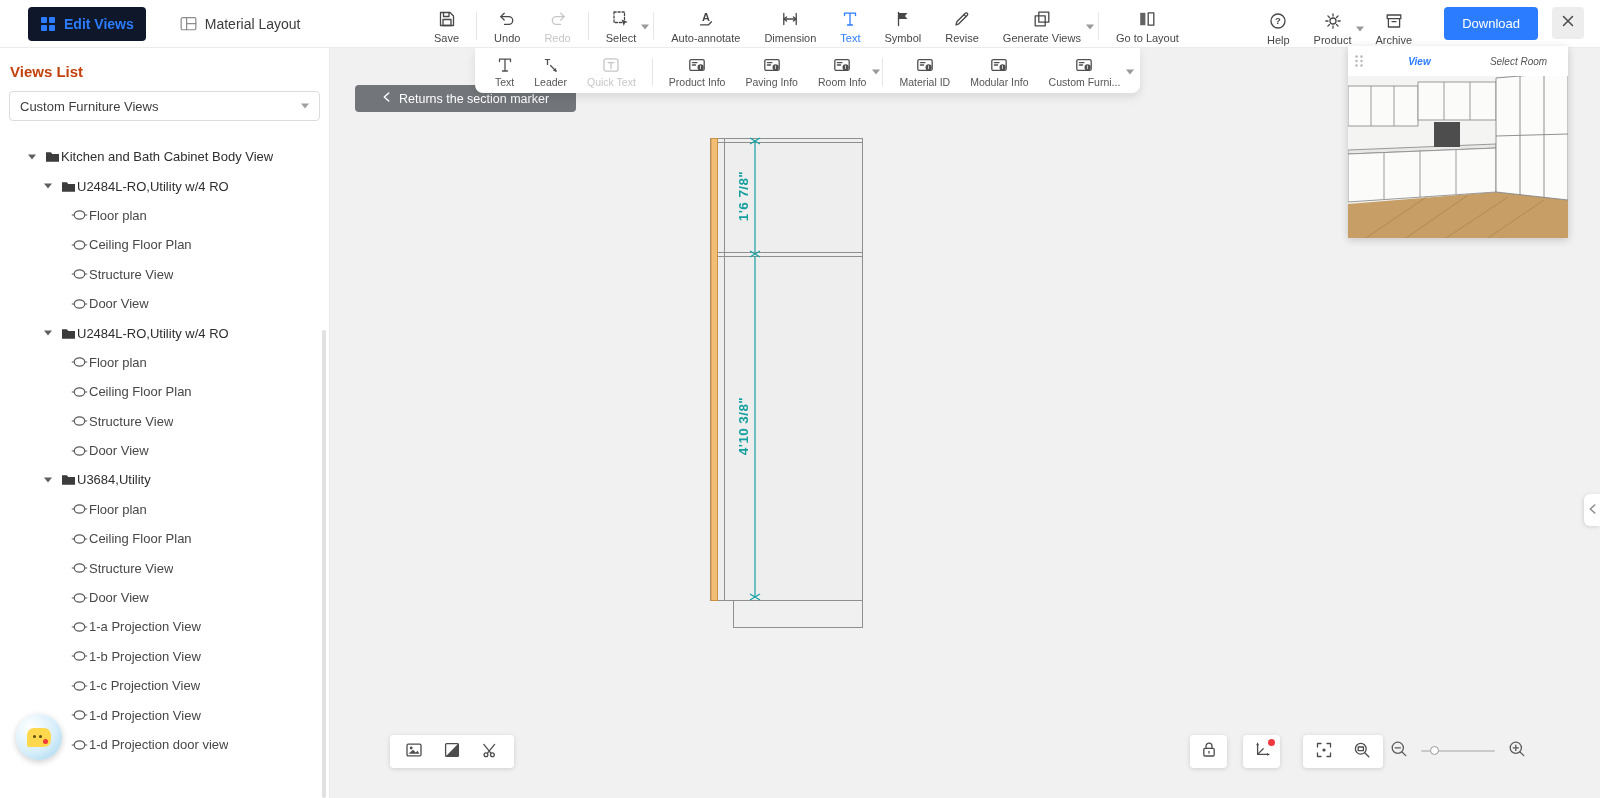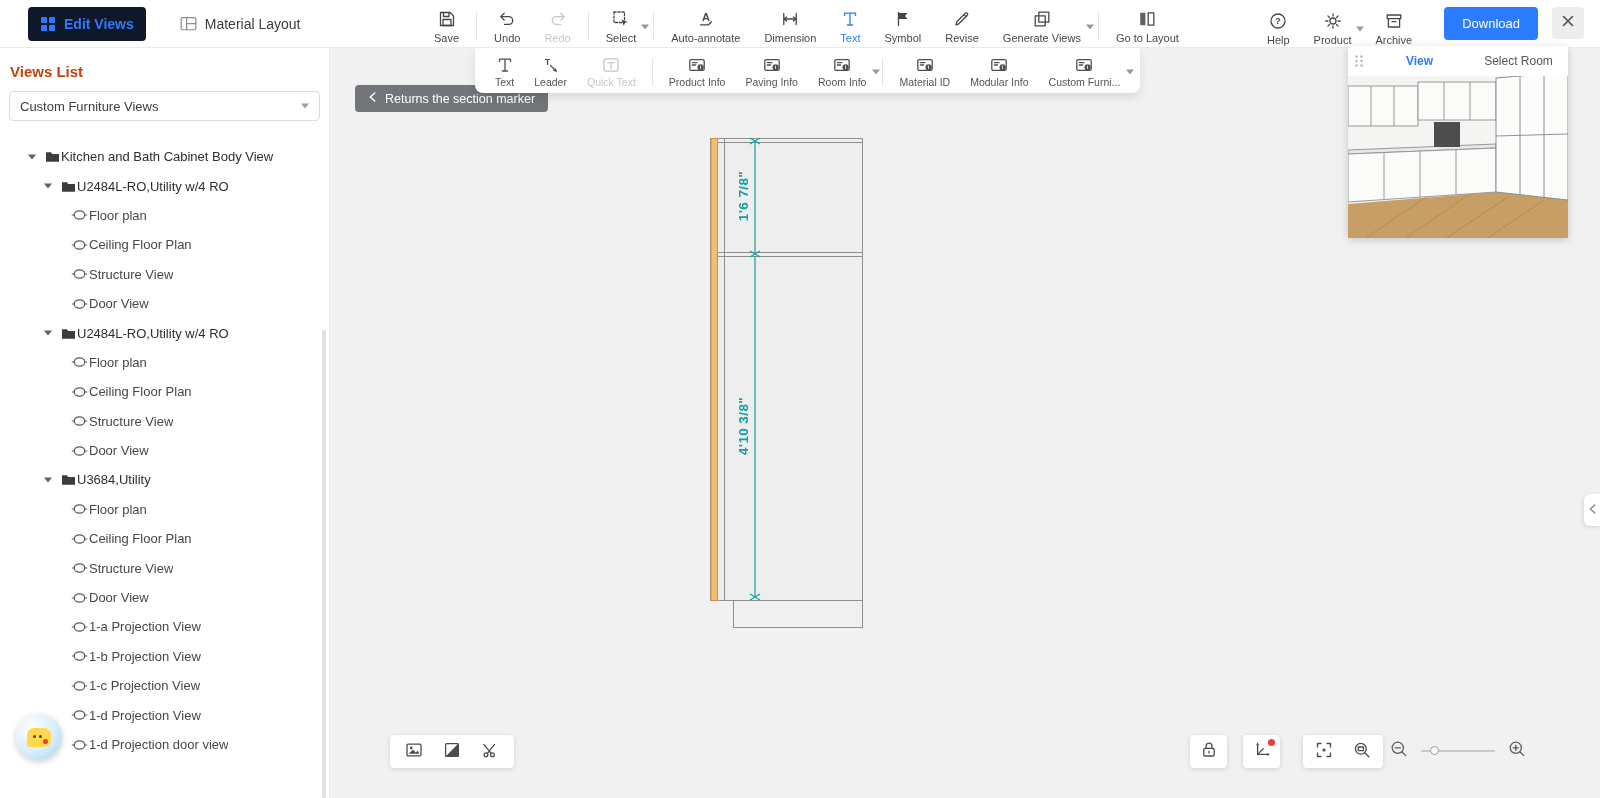--- a/index.html
+++ b/index.html
@@ -48,42 +48,42 @@
   .trow.folder .nicon{color:#3c3c3c;}
   .nlabel{white-space:nowrap;overflow:hidden;text-overflow:ellipsis;}
   .trow.sel{z-index:6;}
   .trow.sel .row-inner{background:#2b7cff;color:#fff;}
   .trow.sel .nicon{color:#fff;}
   .red-frame{position:absolute;left:48px;right:2px;top:-4px;bottom:-4px;border:3px solid #e8252b;border-radius:6px;pointer-events:none;}
   .sb-scroll{position:absolute;right:3px;top:282px;width:4px;height:468px;background:#e1e1e1;border-radius:2px;}
 
   
   .canvas{position:absolute;left:330px;top:48px;right:0;bottom:0;background:#f1f1f2;}
-  .section-pill{position:absolute;left:25px;top:37px;height:27px;background:rgba(96,100,105,.88);color:#fff;border-radius:4px;display:inline-flex;align-items:center;gap:8px;padding:0 13px;font-size:12.5px;cursor:pointer;z-index:5;}
+  .section-pill{position:absolute;left:25px;top:37px;height:27px;background:rgba(96,100,105,.88);color:#fff;border-radius:4px;display:inline-flex;align-items:center;gap:8px;padding:0 27px;font-size:12.5px;cursor:pointer;z-index:5;}
   .drawing{position:absolute;left:370px;top:85px;}
   .dim{fill:#149f9f;font-size:13.5px;font-weight:bold;letter-spacing:.4px;}
 
   .card{background:#fff;border-radius:4px;box-shadow:0 1px 5px rgba(0,0,0,.14);}
   .bl-card{position:absolute;left:60px;bottom:30px;height:33px;display:flex;align-items:center;padding:0 5px;}
   .cbtn{width:38px;height:33px;display:flex;align-items:center;justify-content:center;color:#4c4c4c;cursor:pointer;}
   .fbtn{position:absolute;bottom:30px;width:37px;height:33px;display:flex;align-items:center;justify-content:center;color:#4c4c4c;cursor:pointer;}
   .lock-card{left:860px;}
   .axis-card{left:913px;}
   .red-dot{position:absolute;top:4px;right:5px;width:7px;height:7px;border-radius:50%;background:#f0393f;}
   .vt-card{position:absolute;left:973px;bottom:30px;height:33px;display:flex;align-items:center;padding:0 2px;}
   .zoomctl{position:absolute;left:1060px;bottom:36px;display:flex;align-items:center;gap:13px;color:#5a5a5a;}
   .zbtn{display:flex;cursor:pointer;color:#5a5a5a;}
   .track{width:74px;height:2px;background:#c9c9c9;position:relative;border-radius:1px;cursor:pointer;}
   .handle{position:absolute;left:9px;top:-4px;width:9px;height:9px;border-radius:50%;background:#fff;border:1.5px solid #9a9a9a;}
 
   
   .preview{position:absolute;left:1348px;top:46px;width:220px;height:192px;background:#fff;box-shadow:0 2px 8px rgba(0,0,0,.18);z-index:45;}
   .pv-head{height:30px;display:flex;align-items:center;}
   .pv-drag{width:22px;display:flex;justify-content:center;color:#b5b5b5;cursor:grab;}
-  .pv-tab{flex:1;text-align:center;font-size:12px;color:#555;cursor:pointer;}
+  .pv-tab{flex:1;text-align:center;font-size:10px;color:#555;cursor:pointer;font-style:italic;}
   .pv-tab.active{color:#2b7cff;font-weight:bold;}
   .pv-body{width:220px;height:162px;overflow:hidden;}
 
   .edge-tab{position:absolute;right:0;top:494px;width:16px;height:32px;background:#fff;border-radius:6px 0 0 6px;box-shadow:-1px 1px 4px rgba(0,0,0,.12);display:flex;align-items:center;justify-content:center;color:#8a8a8a;z-index:42;cursor:pointer;}
 
   .chat-fab{position:absolute;left:16px;top:714px;width:46px;height:46px;border-radius:50%;background:radial-gradient(circle at 32% 30%, #ffffff, #d7eefb 55%, #9fd2ea);box-shadow:0 2px 6px rgba(0,0,0,.2);display:flex;align-items:center;justify-content:center;z-index:50;cursor:pointer;}
   .chat-bubble{width:24px;height:19px;background:#ffd84d;border-radius:7px 7px 7px 2px;position:relative;}
   .chat-bubble i{position:absolute;top:7px;width:3px;height:3px;border-radius:50%;background:#5a4a12;}
   .chat-bubble i.e1{left:6px;} .chat-bubble i.e2{left:12px;}
   .chat-bubble b{position:absolute;right:3px;bottom:3px;width:5px;height:5px;border-radius:50%;background:#f0393f;}

